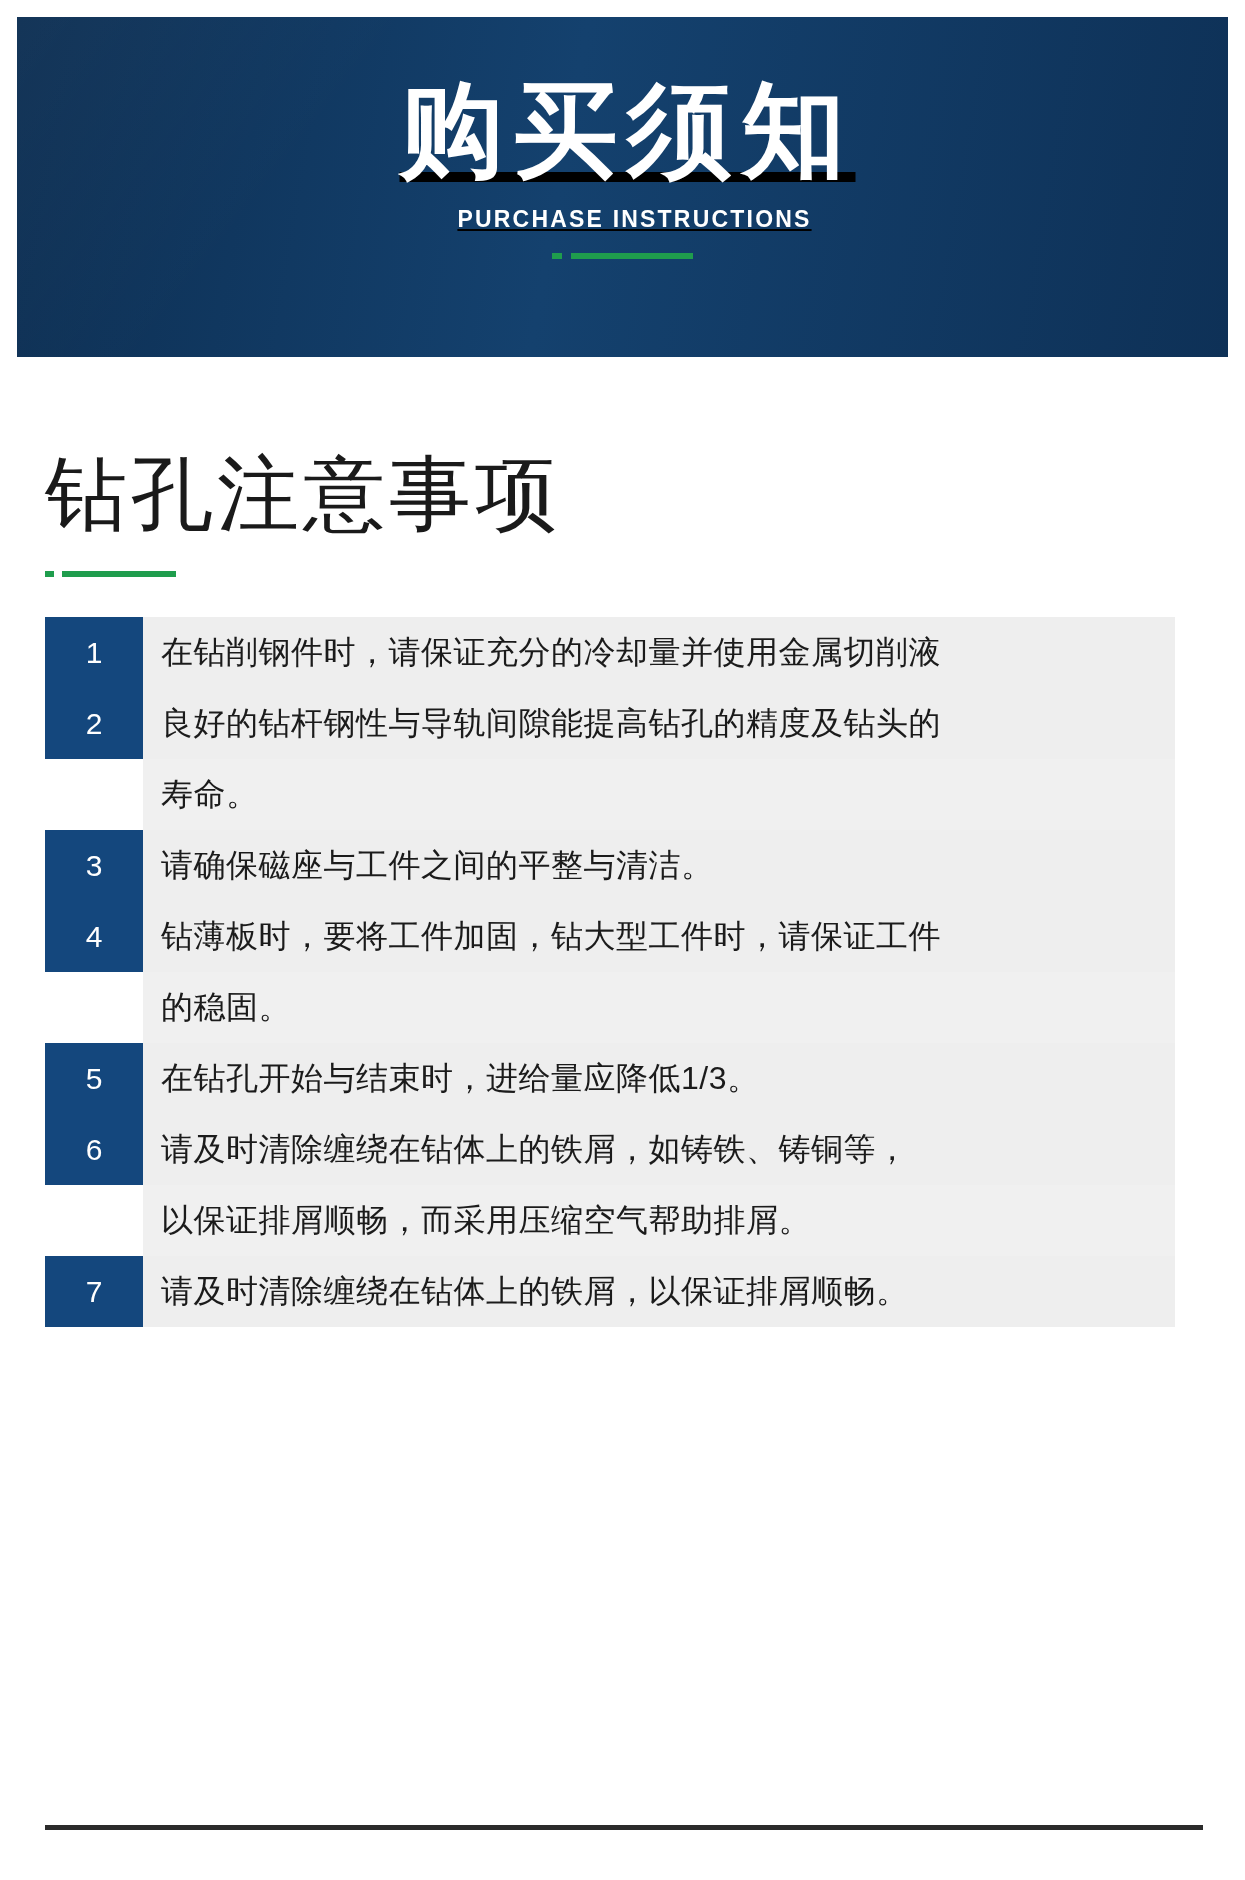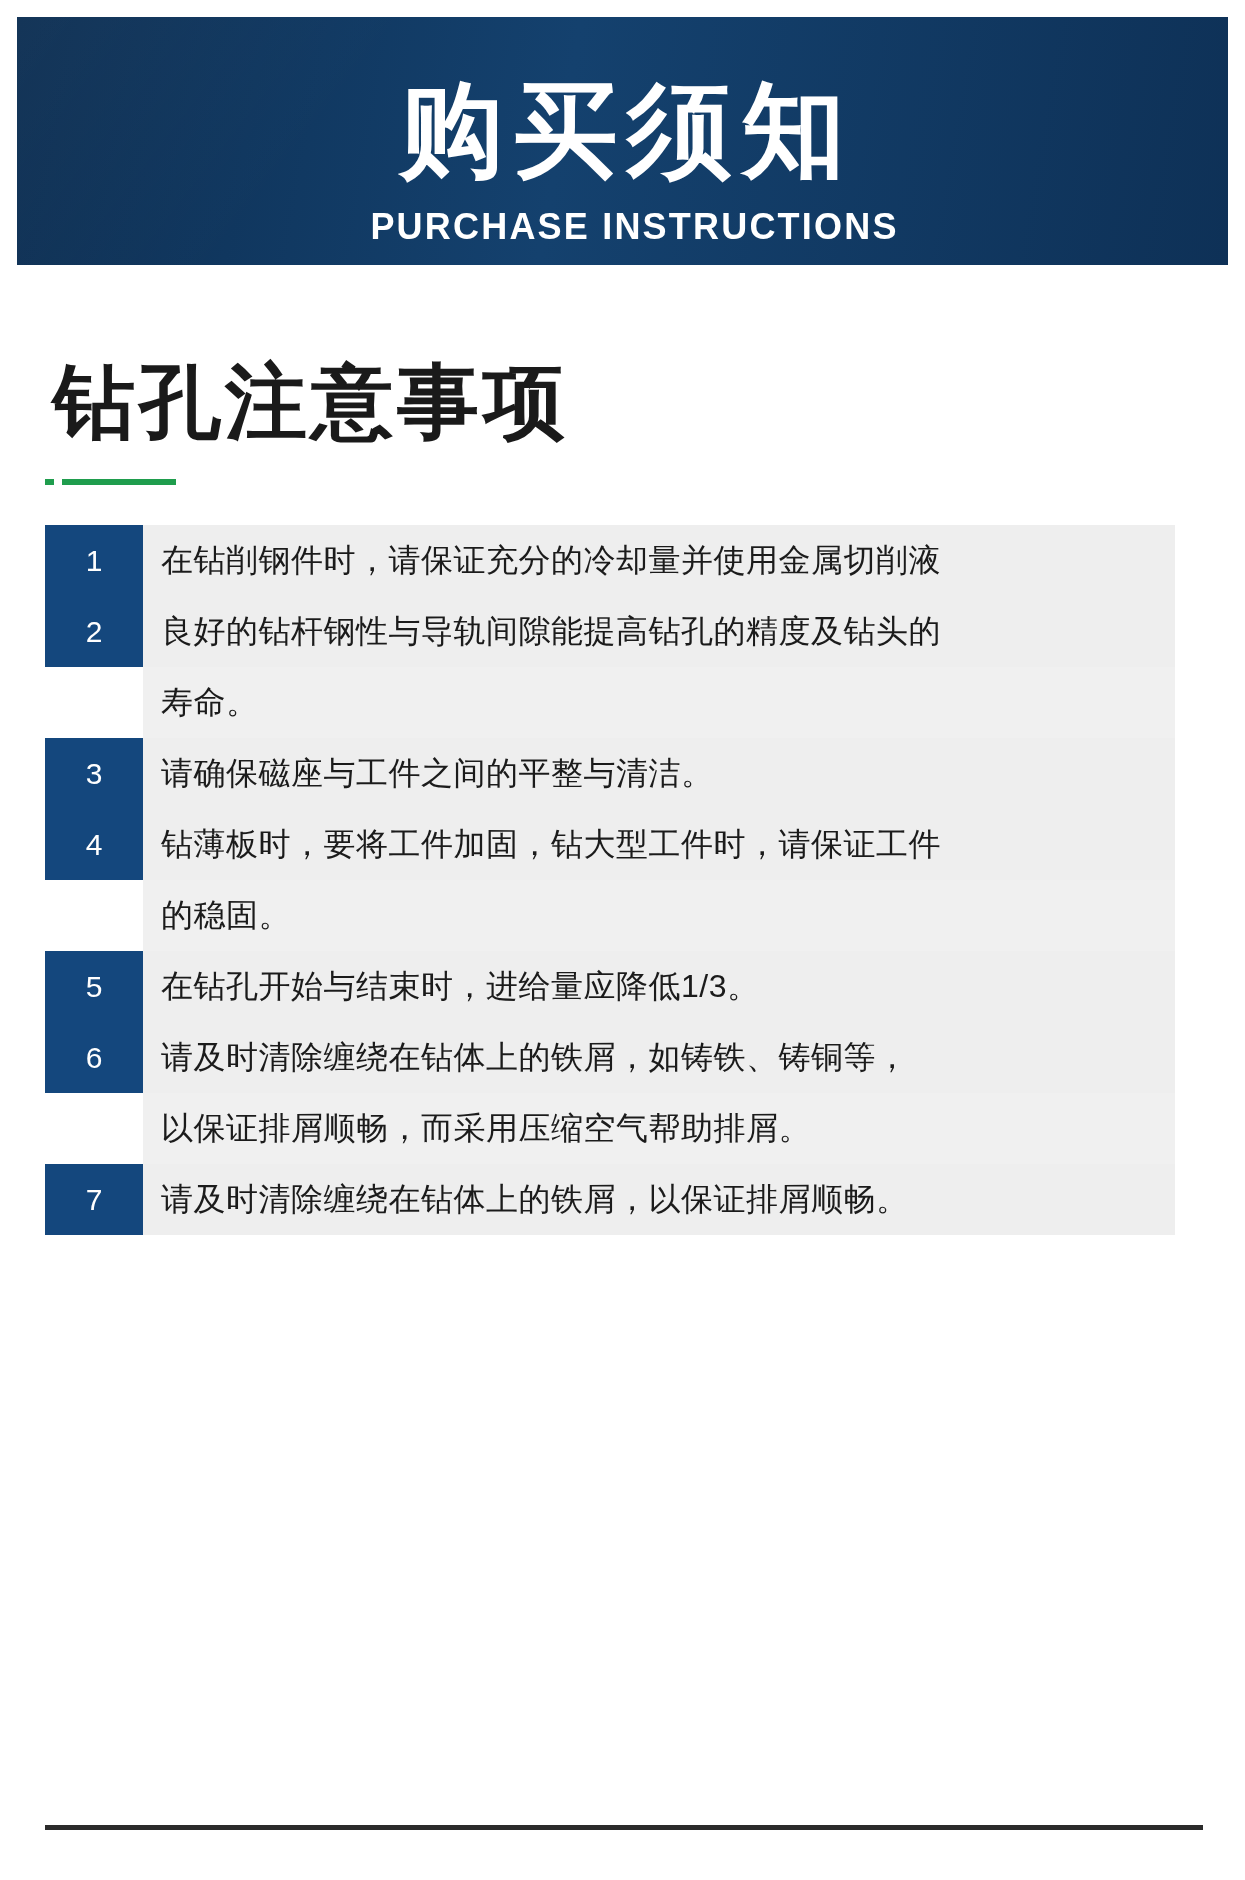--- a/index.html
+++ b/index.html
@@ -17,23 +17,24 @@
     position: relative;
     width: 1245px;
     height: 1880px;
     background: #ffffff;
   }
 
   
   .banner {
     position: relative;
     margin: 17px 17px 0 17px;
-    height: 248px;
+    height: 340px;
     background: linear-gradient(100deg, #0d2f53 0%, #14416e 45%, #0e3157 100%);
     overflow: hidden;
+    text-decoration: underline;
   }
   .banner::after {
     content: "";
     position: absolute;
     left: -180px;
     top: -80px;
     width: 700px;
     height: 520px;
     background: linear-gradient(115deg, rgba(255,255,255,0.045) 0%, rgba(255,255,255,0.0) 60%);
     transform: skewX(-18deg);
@@ -49,21 +50,21 @@
     color: #ffffff;
     font-size: 104px;
     font-weight: bold;
     letter-spacing: 10px;
     line-height: 1.18;
     margin: 0;
     text-indent: 10px;
   }
   .banner-sub {
     color: #ffffff;
-    font-size: 36px;
+    font-size: 23px;
     font-weight: bold;
     letter-spacing: 2.2px;
     margin-top: 14px;
     margin-left: 24px;
   }
   .banner-rule {
     margin: 20px auto 0 auto;
     width: 144px;
     height: 6px;
     display: flex;
@@ -80,23 +81,23 @@
     width: 122px;
     height: 6px;
     background: #1f9d4d;
   }
 
   
   .section {
     padding: 0 40px;
   }
   .sec-title {
-    margin: 92px 0 0 13px;
+    margin: 92px 0 0 5px;
     font-size: 82px;
-    font-weight: bold;
+    font-weight: normal;
     color: #1a1a1a;
     letter-spacing: 4px;
     line-height: 1.1;
   }
   .sec-rule {
     margin: 32px 0 0 5px;
     display: flex;
     align-items: center;
     gap: 8px;
   }

